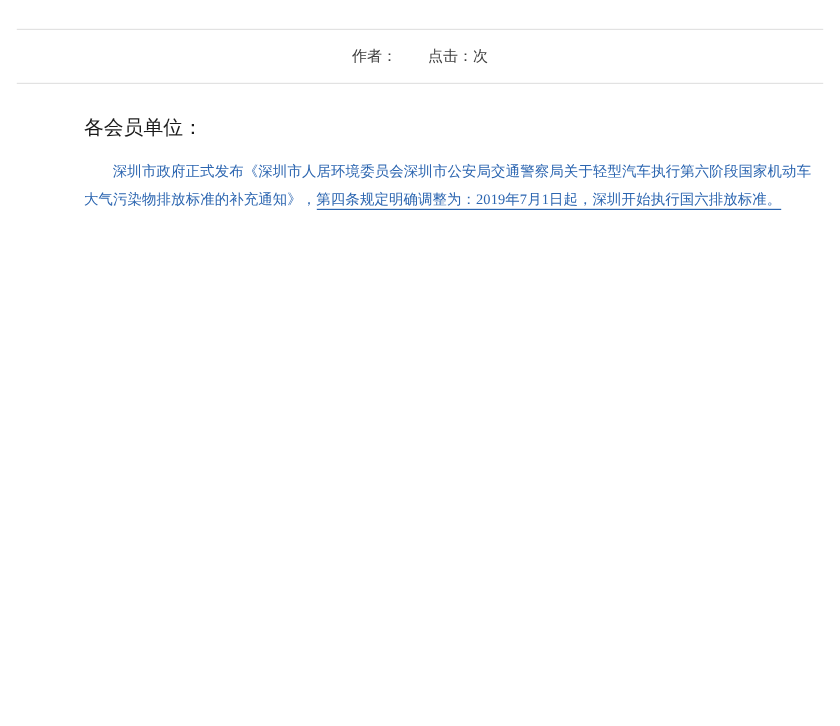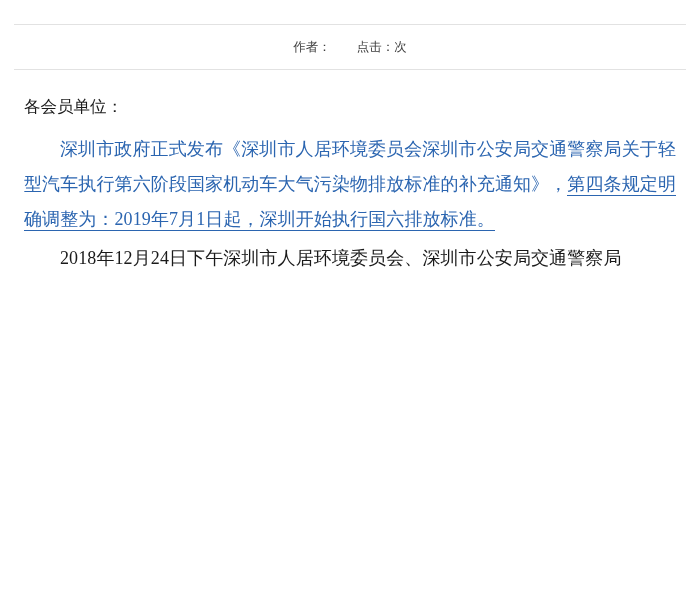--- a/index.html
+++ b/index.html
@@ -61,21 +61,21 @@
     border-top: 1px solid #e2e2e2;
     height: 0;
     font-size: 0;
     line-height: 0;
   }
   .body-wrap {
     padding: 22px 24px 0 24px;
   }
   p.para {
     margin: 0 0 4px 0;
-    font-size: 18px;
+    font-size: 12px;
     line-height: 1.95;
     color: #1a1a1a;
     text-align: justify;
     letter-spacing: 0.1px;
   }
   p.salutation {
     margin: 0 0 10px 0;
     font-size: 16.5px;
     line-height: 1.8;
     color: #1a1a1a;
@@ -90,20 +90,21 @@
   .underline-blue {
     color: #2b65b0;
     border-bottom: 1px solid #2b65b0;
     padding-bottom: 1px;
   }
   .black-para {
     color: #111111;
   }
   .clipped {
     overflow: hidden;
+    margin-left: 46px;
   }
 </style>
 </head>
 <body>
 
 <div class="page">
 
 
   <div class="title-rule"></div>
 
@@ -120,19 +121,16 @@
 
   <div class="body-wrap clipped">
 
     <p class="salutation">各会员单位：</p>
 
     <p class="para indent">
       <span class="blue-para">深圳市政府正式发布《深圳市人居环境委员会深圳市公安局交通警察局关于轻型汽车执行第六阶段国家机动车大气污染物排放标准的补充通知》，</span><span class="underline-blue">第四条规定明确调整为：2019年7月1日起，深圳开始执行国六排放标准。</span>
     </p>
 
 
-    <p class="para indent black-para">
-      <span>2018年12月24日下午深圳市人居环境委员会、深圳市公安局交通警察局</span>
-    </p>
 
   </div>
 
 </div>
 
 </body></html>

